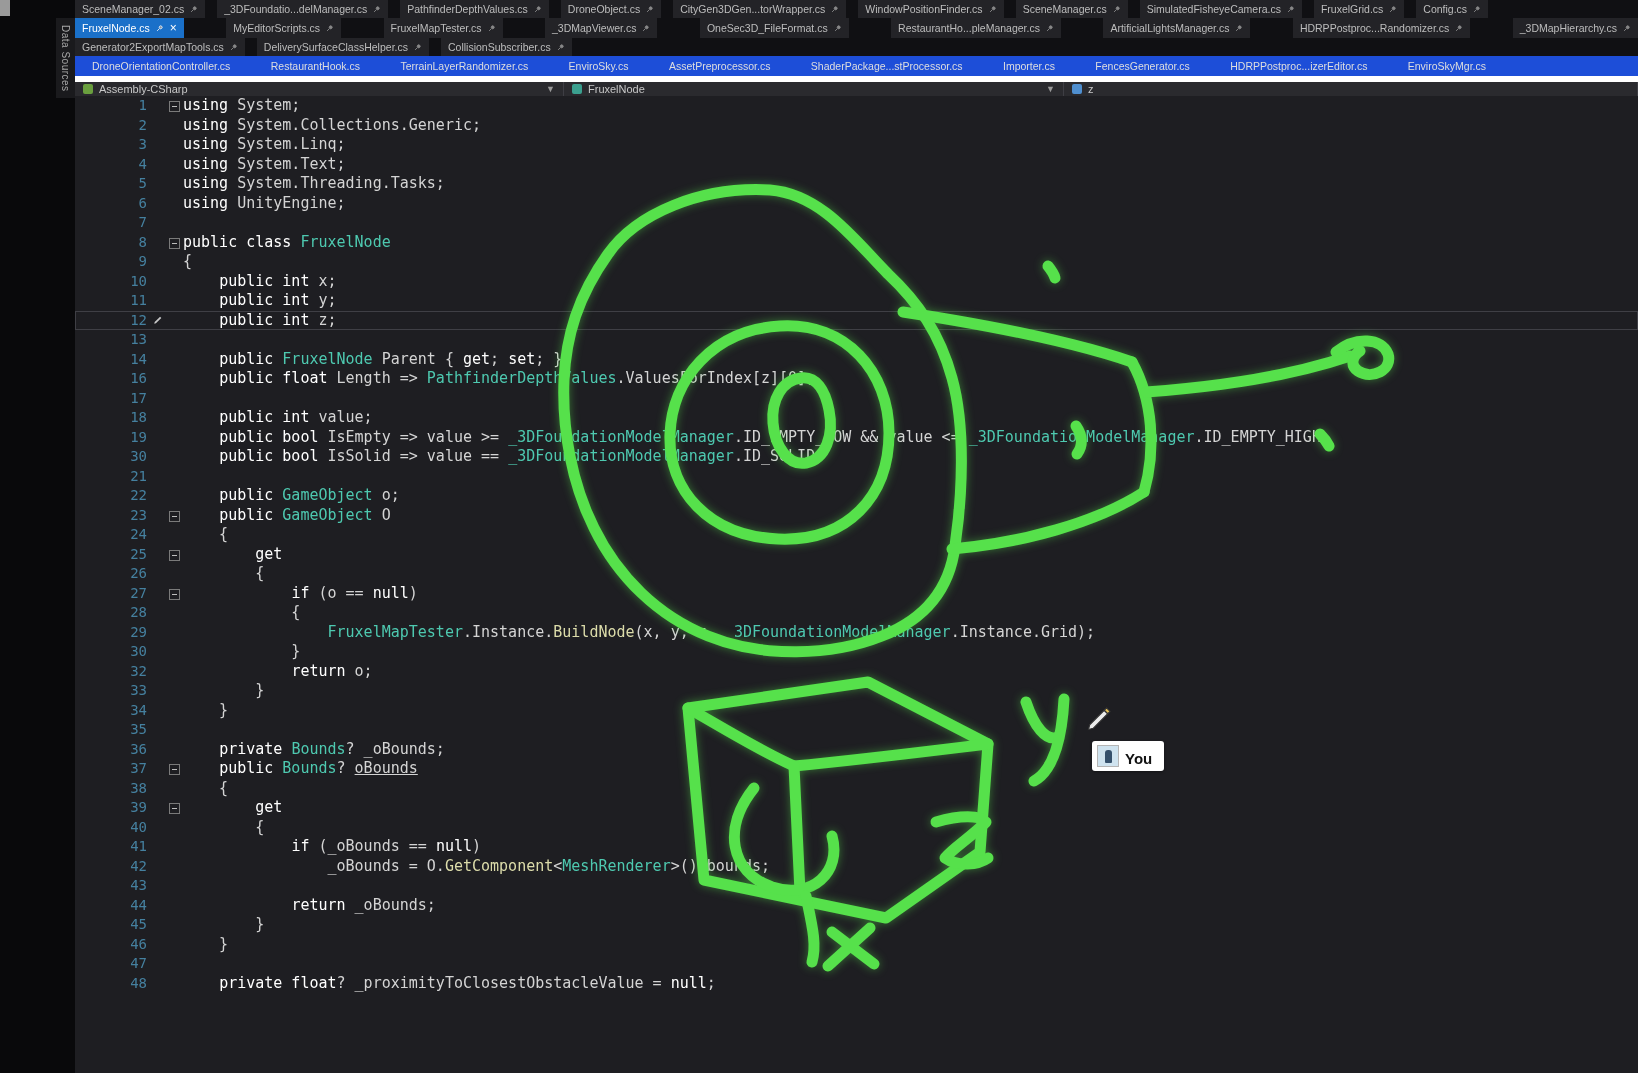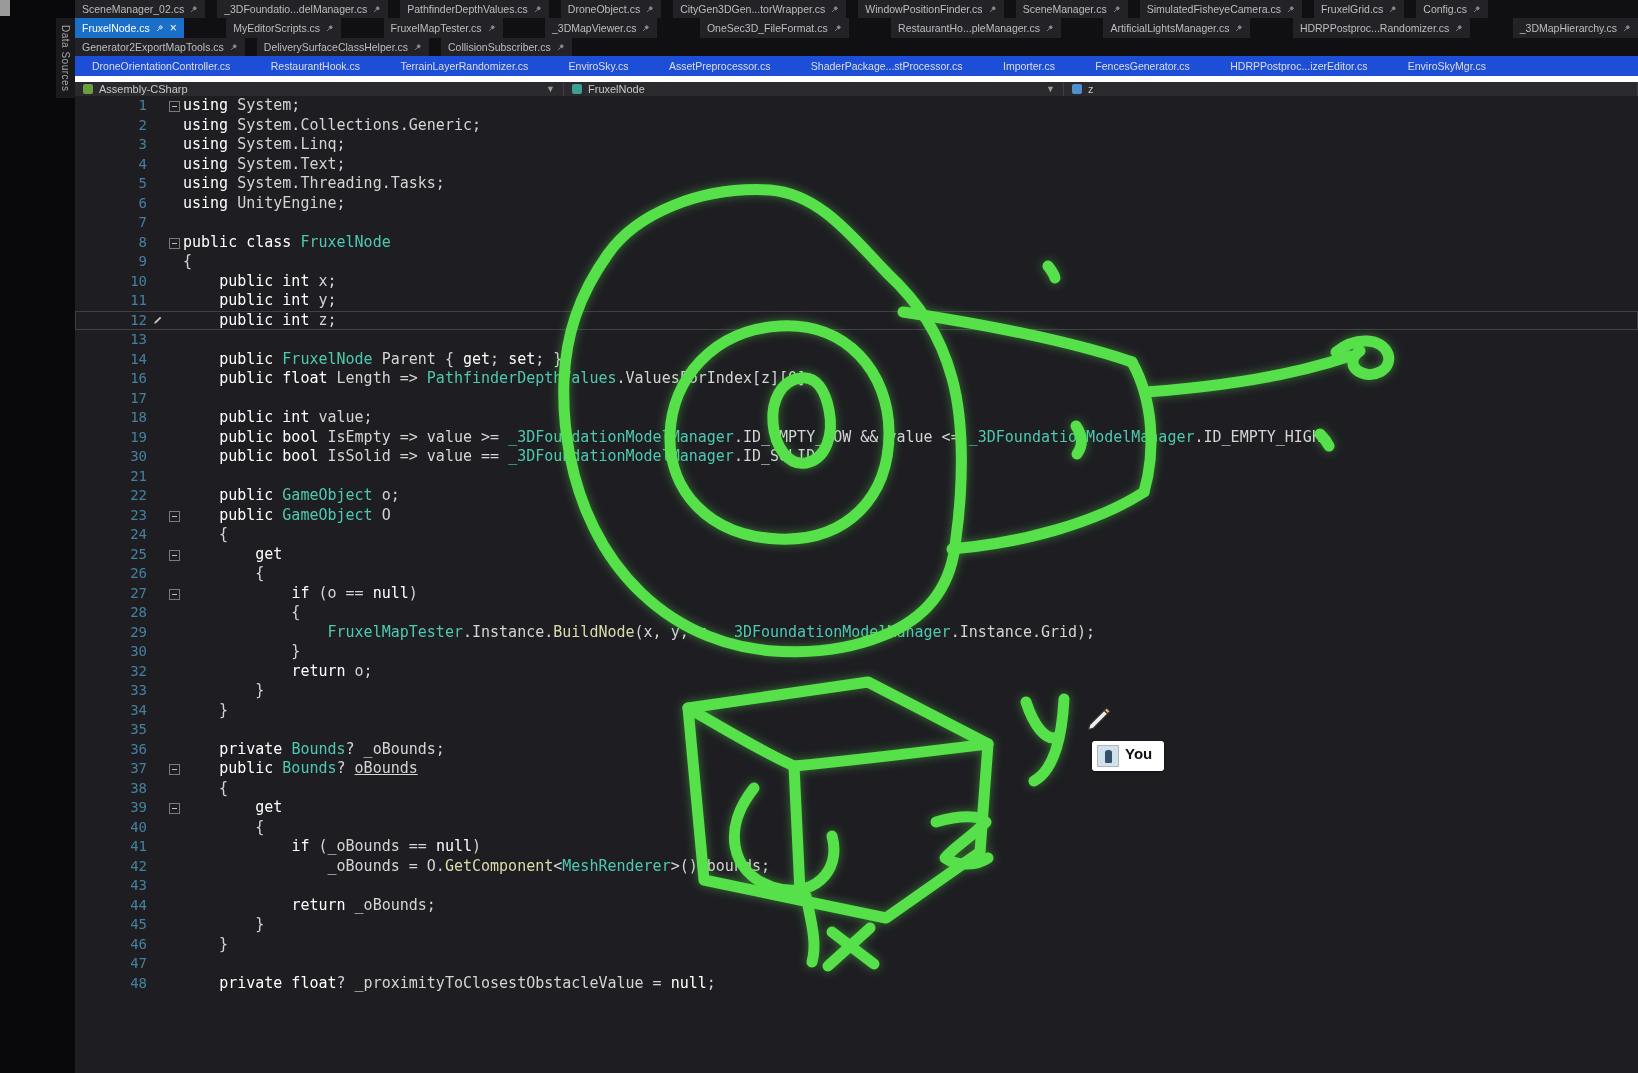--- a/index.html
+++ b/index.html
@@ -53,21 +53,21 @@
   .sn{ color:#d4d4d4; } .su{ color:#d4d4d4; text-decoration:underline; }
 
   
   .annot{ position:absolute; left:0; top:0; z-index:5; pointer-events:none;
           filter:drop-shadow(0 0 5px rgba(86,225,75,.45)); }
   .ink{ stroke:#56e14b; stroke-width:11; fill:none; stroke-linecap:round; stroke-linejoin:round; }
 
   
   .pencil-cursor{ position:absolute; left:1085px; top:705px; z-index:6; pointer-events:none; }
   .you-label{ position:absolute; left:1092px; top:741px; z-index:6; background:#fff; border-radius:3px;
-              display:flex; align-items:flex-start; gap:6px; padding:4px 12px 4px 5px;
+              display:flex; align-items:flex-end; gap:6px; padding:4px 12px 4px 5px;
               box-shadow:0 1px 3px rgba(0,0,0,.4); }
   .you-avatar{ width:22px; height:22px; background:#cfe3ef; border:1px solid #b5b5b5; display:flex;
                align-items:center; justify-content:center; }
   .you-avatar .fig{ width:7px; height:13px; background:#35506b; border-radius:3px 3px 1px 1px; }
   .you-text{ font-size:15px; font-weight:bold; color:#111; }
 </style>
 </head>
 <body>
 
 <div class="screen">

